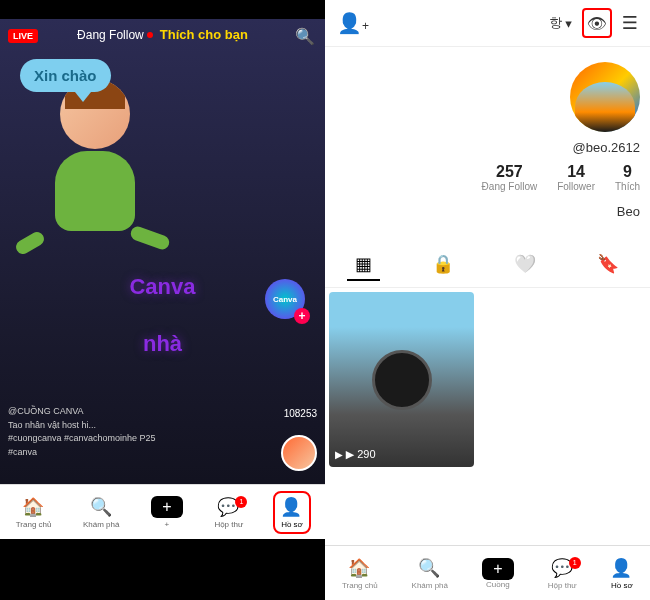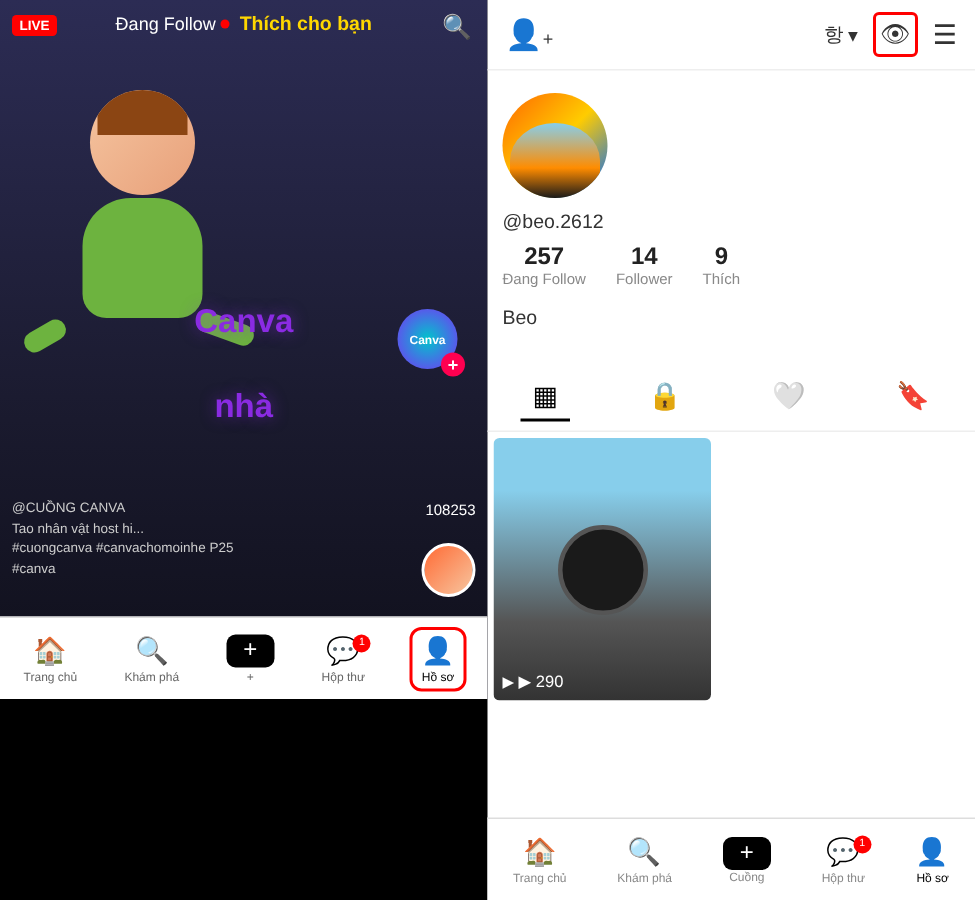--- a/index.html
+++ b/index.html
@@ -1,24 +1,25 @@
 <!DOCTYPE html>
 <html><head>
   <meta charset="utf-8">
   <style>
     * { margin: 0; padding: 0; box-sizing: border-box; }
     body { width: 650px; height: 600px; display: flex; font-family: Arial, sans-serif; overflow: hidden; background: #000; }
 
     
     .left-panel {
       width: 325px;
-      height: 466px;
+      height: 520px;
       position: relative;
       background: #1a1a2e;
       overflow: hidden;
+      margin-top: 19px;
     }
     .left-bg {
       width: 100%;
       height: 100%;
       background: linear-gradient(180deg, #2c2c54 0%, #1a1a2e 60%, #0f0f1a 100%);
       position: absolute;
     }
     .live-badge {
       position: absolute;
       top: 10px;
@@ -296,21 +297,21 @@
       display: flex; align-items: center; justify-content: center;
       font-size: 16px;
       color: #333;
     }
     .menu-icon { font-size: 18px; color: #333; }
 
     
     .profile-section {
       display: flex;
       flex-direction: column;
-      align-items: flex-start;
+      align-items: flex-end;
       padding: 15px 10px 10px;
     }
     .profile-avatar {
       width: 70px; height: 70px;
       border-radius: 50%;
       background: linear-gradient(135deg, #ff6600, #ffcc00, #0066ff);
       margin-bottom: 8px;
       overflow: hidden;
       display: flex; align-items: flex-end; justify-content: center;
     }
@@ -457,20 +458,23 @@
   <div class="live-badge">LIVE</div>
   <div class="left-top-bar">
     <span class="follow-text">
       <span>Đang Follow</span>
       <span class="follow-dot"></span>
       <span class="danh-cho-ban">Thích cho bạn</span>
     </span>
   </div>
   <div class="search-icon-top">🔍</div>
 
+  <div class="speech-bubble">
+    <span>Xin chào</span>
+  </div>
 
   <div class="character">
     <div class="char-head">
       <div class="char-hair"></div>
     </div>
     <div style="position:relative">
       <div class="char-body"></div>
       <div class="char-arm-left"></div>
       <div class="char-arm-right"></div>
     </div>

